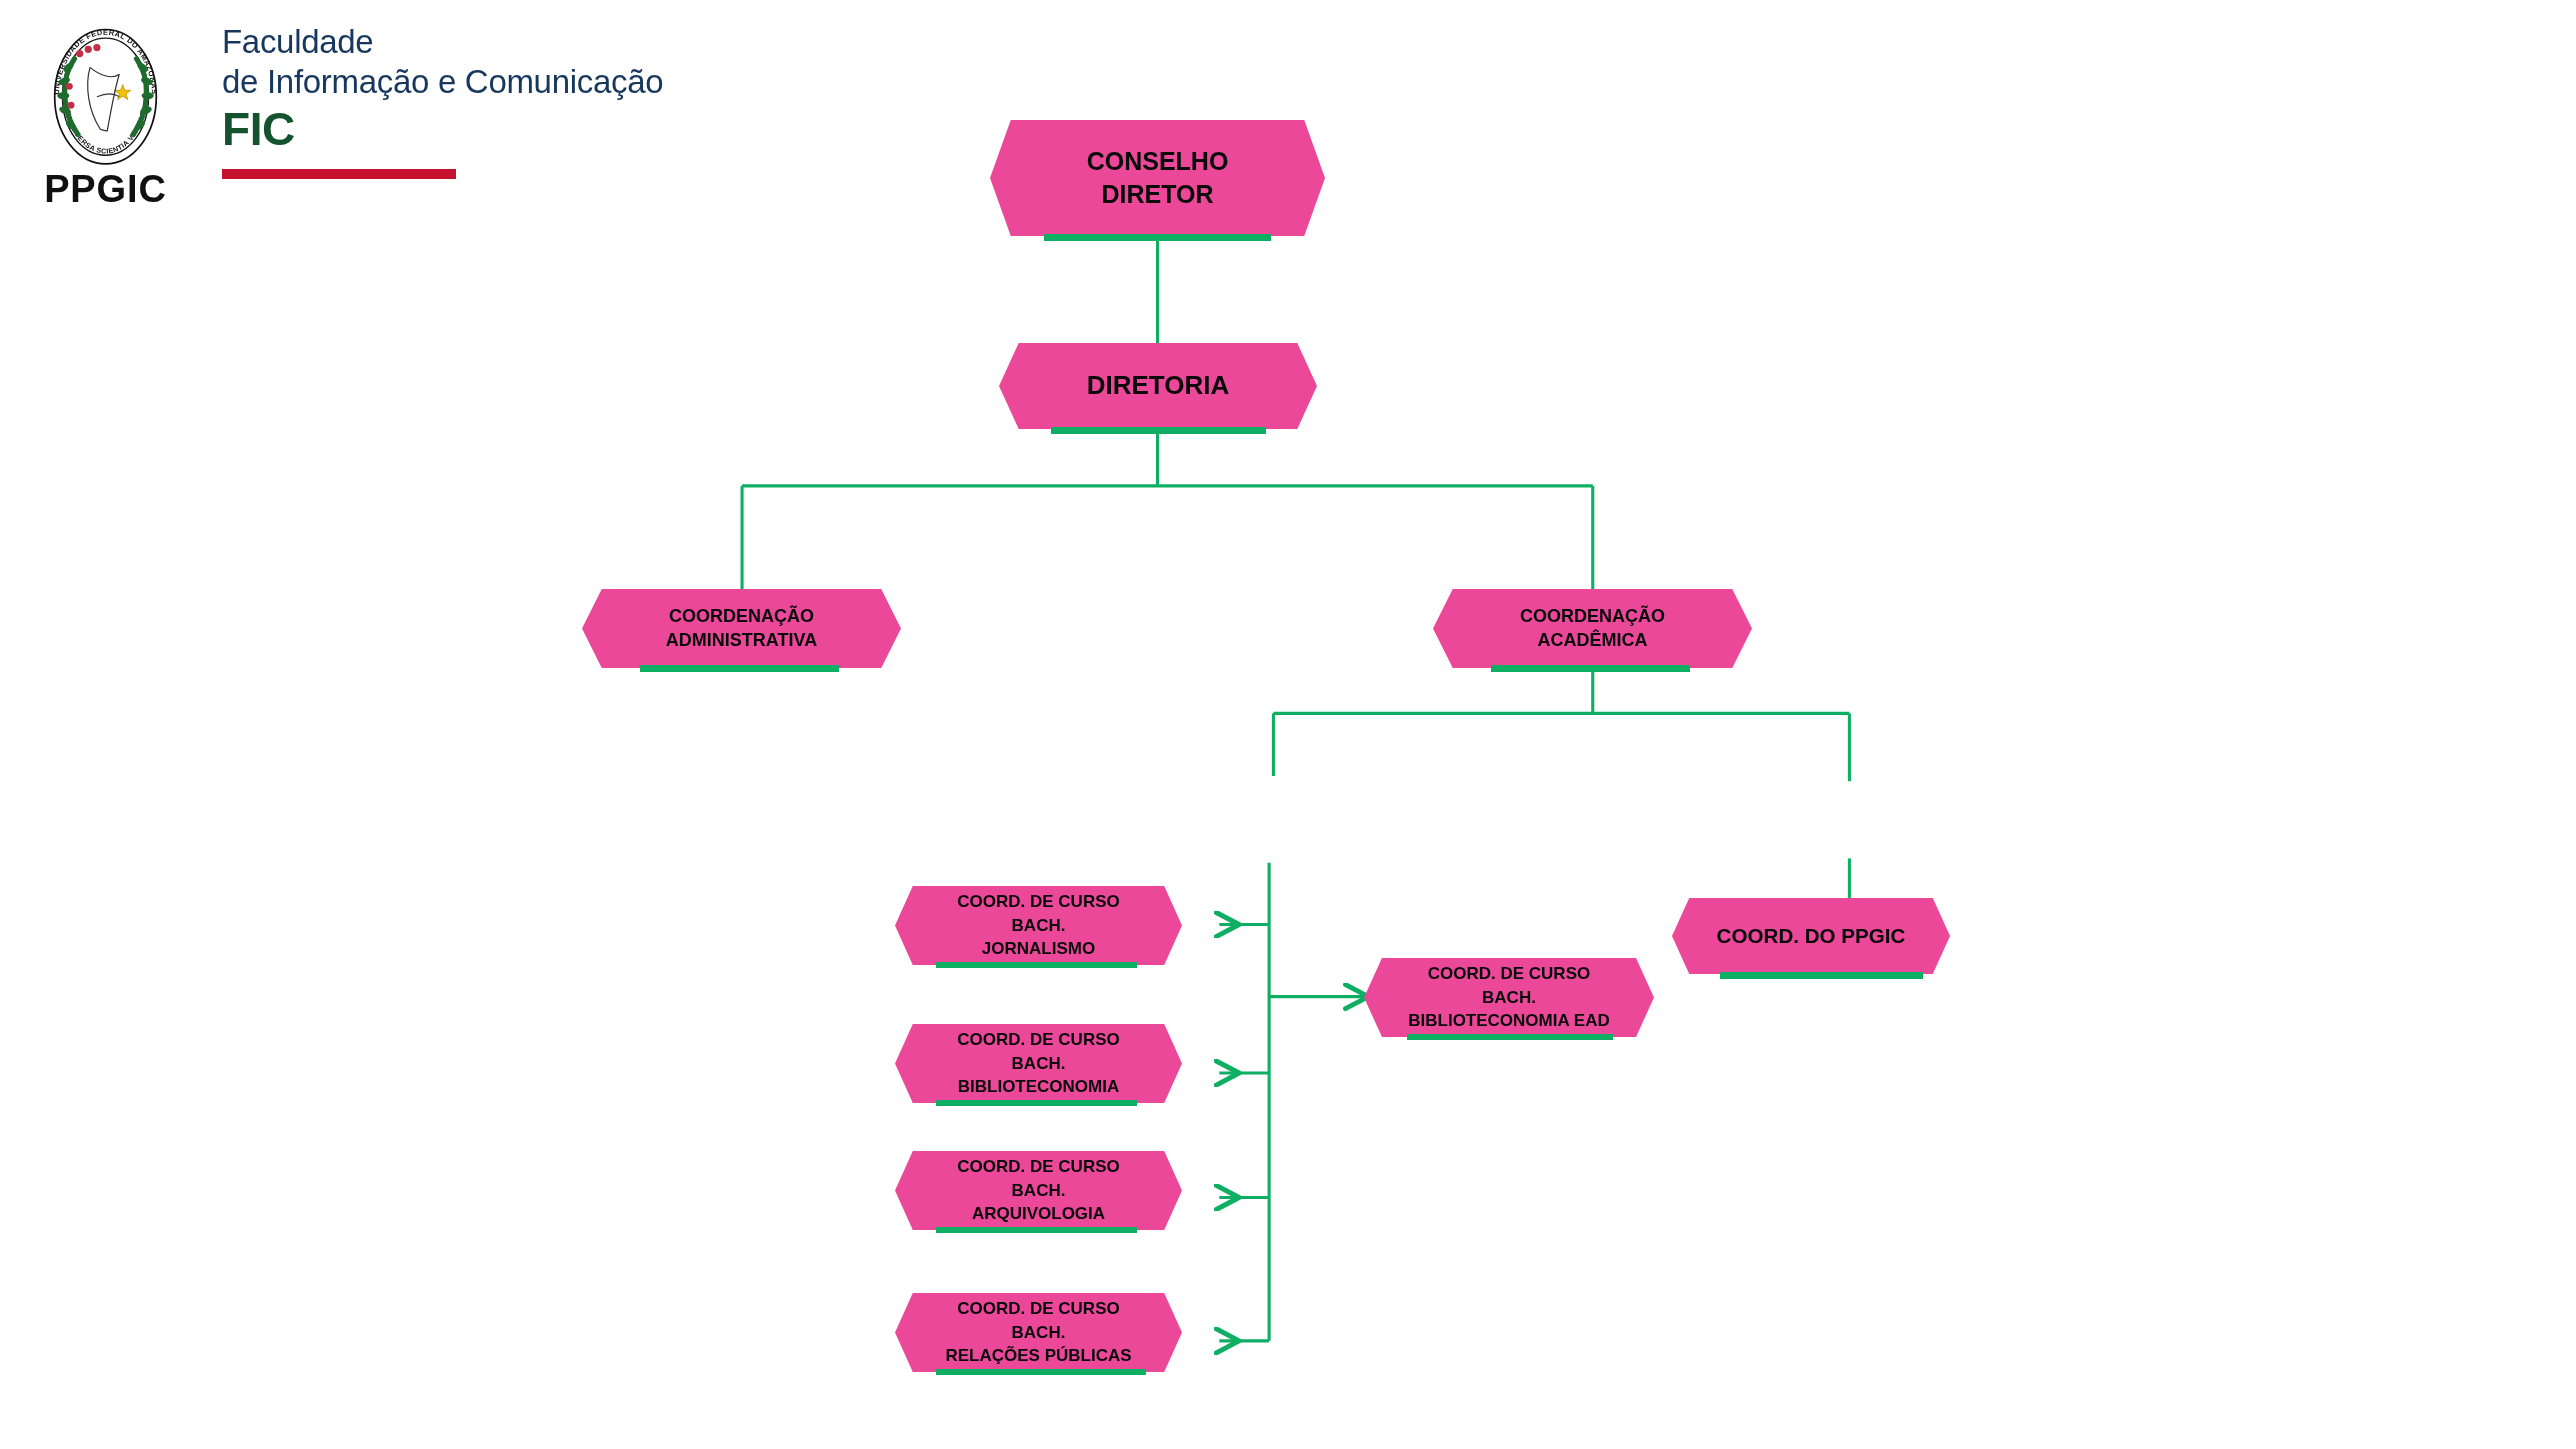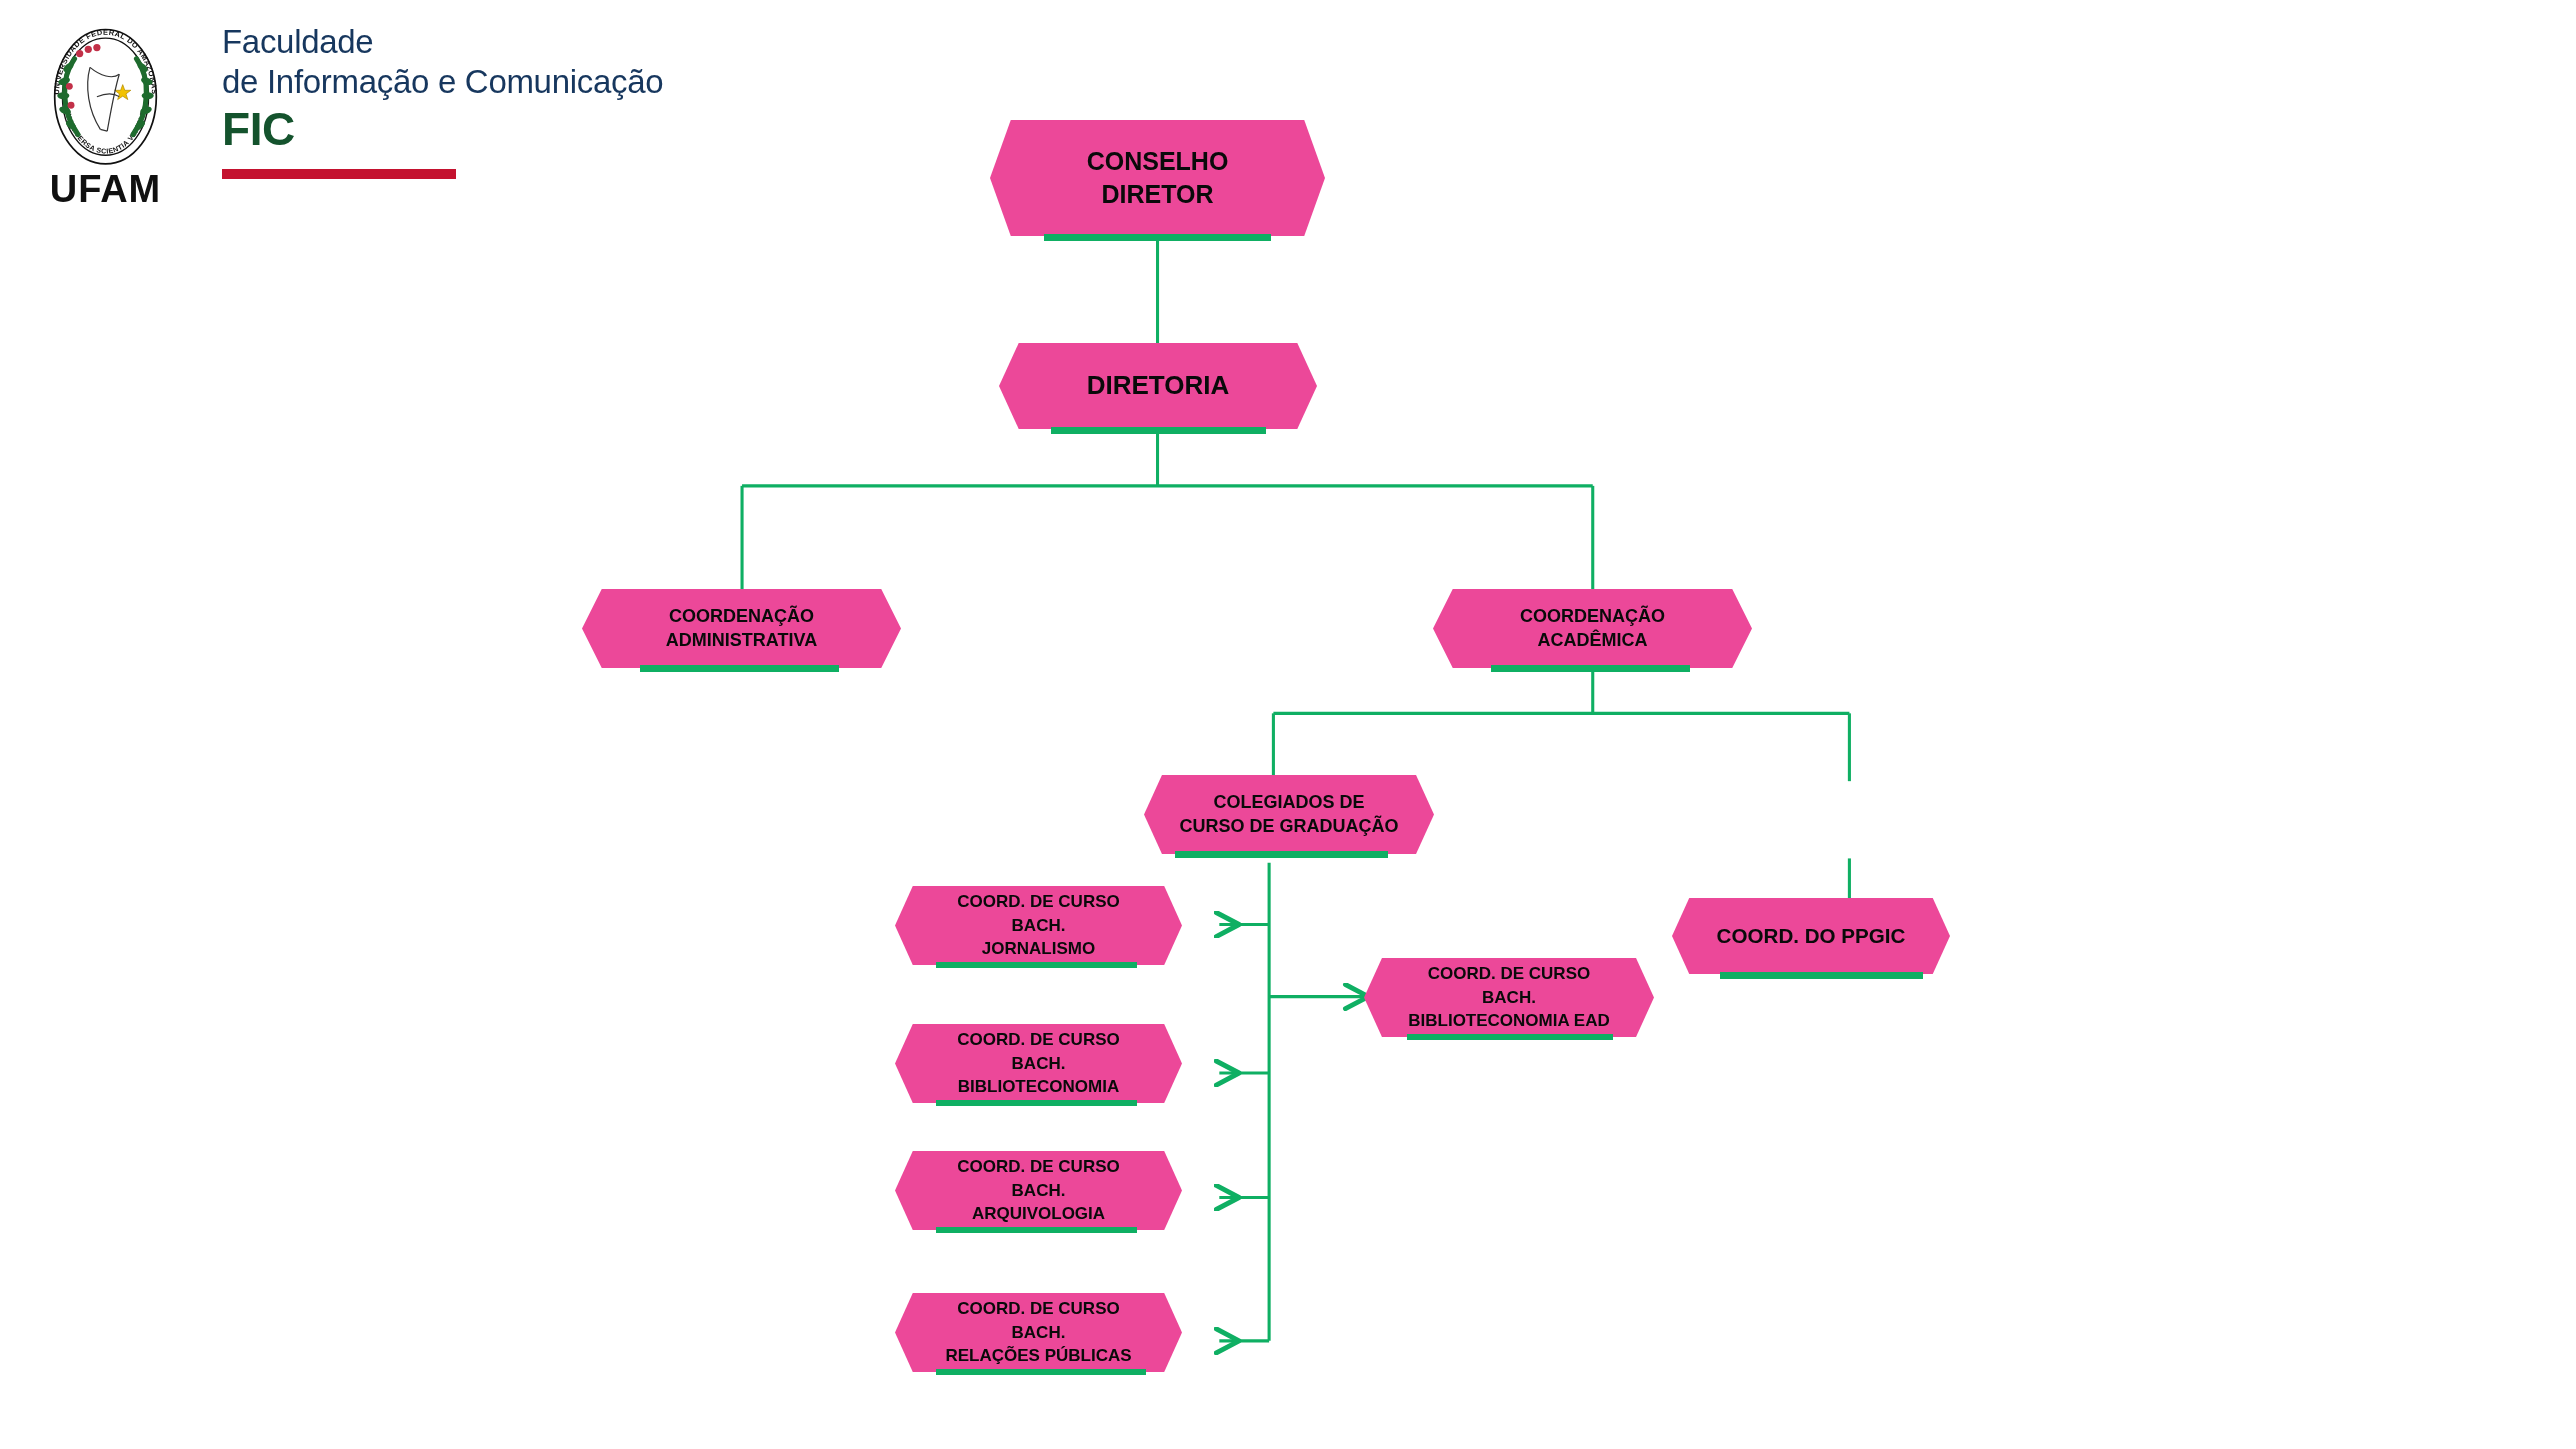--- a/index.html
+++ b/index.html
@@ -177,21 +177,21 @@
           <circle cx="34" cy="84" r="4"></circle>
           <circle cx="36" cy="106" r="4"></circle>
         </g>
         <polygon points="96,82 98.4,88.6 105.4,88.6 99.8,92.8 101.9,99.4 96,95.4 90.1,99.4 92.2,92.8 86.6,88.6 93.6,88.6" fill="#F2C200" stroke="#B08900" stroke-width="0.8"></polygon>
         <path d="M58 62 C70 72 84 76 92 70" fill="none" stroke="#333" stroke-width="1.4"></path>
         <path d="M58 62 C52 84 56 112 70 134" fill="none" stroke="#333" stroke-width="1.4"></path>
         <path d="M92 70 C86 90 82 114 78 136" fill="none" stroke="#333" stroke-width="1.4"></path>
         <path d="M66 96 C76 92 86 92 92 96" fill="none" stroke="#333" stroke-width="1.2"></path>
         <path d="M70 134 L78 136" fill="none" stroke="#333" stroke-width="1.4"></path>
       </svg>
-      <div id="ufam-wordmark">UFAM</div>
+      <div id="ufam-wordmark">PPGIC</div>
     </div>
 
     <div id="fic-text-block">
       <div class="fic-line">Faculdade</div>
       <div class="fic-line">de Informação e Comunicação</div>
       <div id="fic-acronym">FIC</div>
       <div id="fic-redbar"></div>
     </div>
   </div>
 
@@ -256,27 +256,20 @@
     </div>
 
     <div class="node tier-3" style="left:1433px; top:589px; width:319px; height:79px;">
       <div class="node-hex">
         <span class="node-label">COORDENAÇÃO
 ACADÊMICA</span>
       </div>
       <div class="node-underline" style="left:58px; bottom:-4.3px; width:199px;"></div>
     </div>
 
-    <div class="node tier-4" style="left:1144px; top:775px; width:290px; height:79px;">
-      <div class="node-hex">
-        <span class="node-label">COLEGIADOS DE
-CURSO  DE GRADUAÇÃO</span>
-      </div>
-      <div class="node-underline" style="left:31px; bottom:-4.3px; width:213px;"></div>
-    </div>
 
 
     <div class="node tier-ppgic" style="left:1672px; top:898px; width:278px; height:76px;">
       <div class="node-hex">
         <span class="node-label">COORD. DO PPGIC</span>
       </div>
       <div class="node-underline" style="left:48px; bottom:-5.2px; width:203px;"></div>
     </div>
 
     <div class="node tier-5" style="left:895px; top:886px; width:287px; height:79px;">

